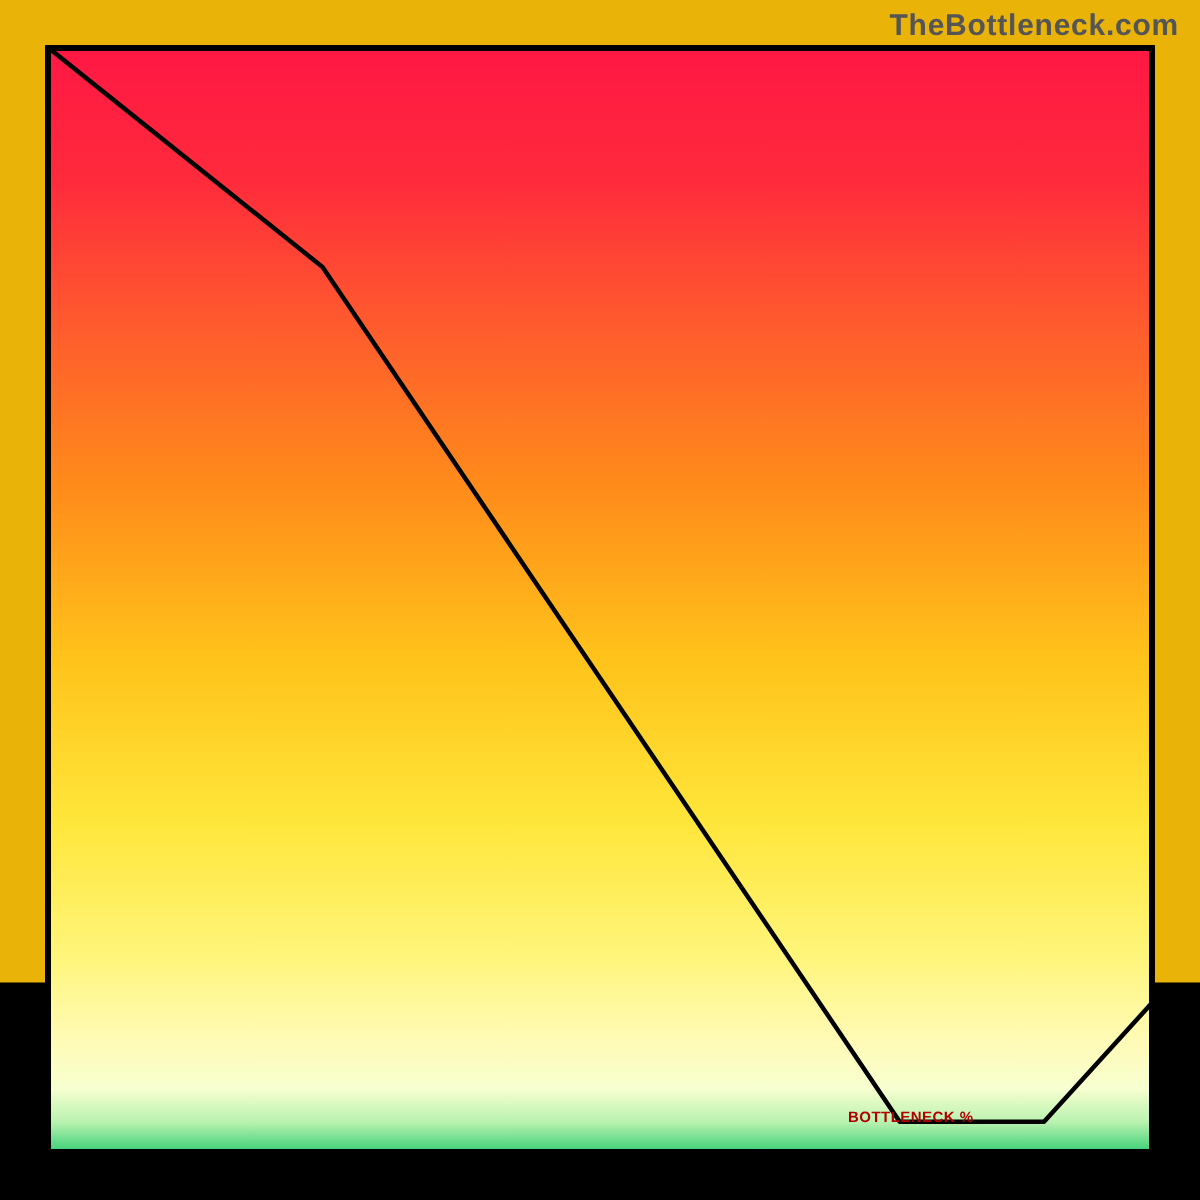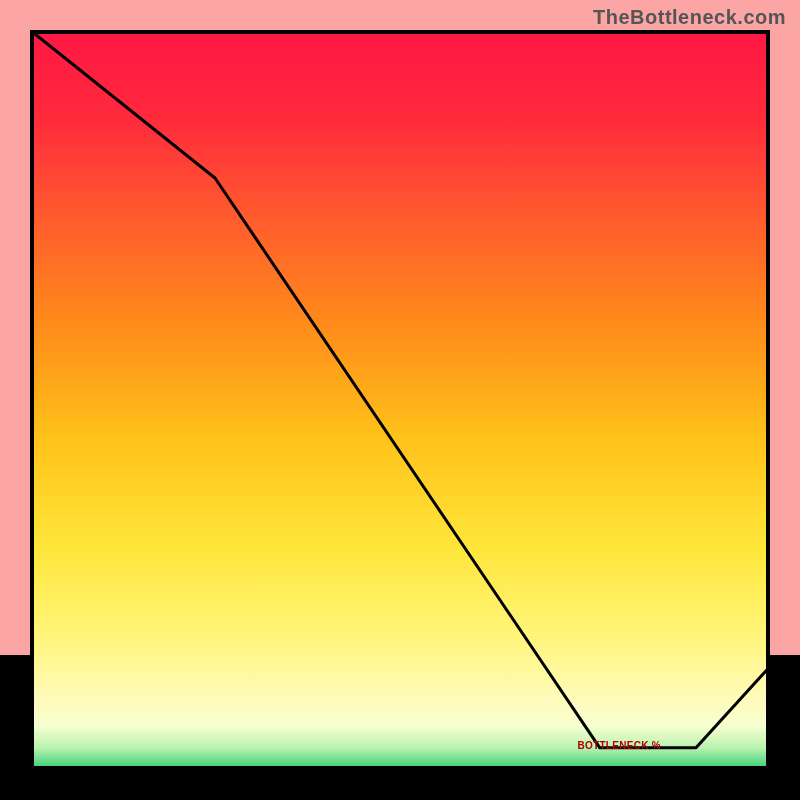--- a/index.html
+++ b/index.html
@@ -8,21 +8,21 @@
     width: 800px;
     height: 800px;
     background: #000;
     font-family: Arial, Helvetica, sans-serif;
     overflow: hidden;
   }
   .outer {
     position: relative;
     width: 800px;
     height: 655px;
-    background: #fca5a5;
+    background: #eab308;
   }
   .watermark {
     position: absolute;
     top: 6px;
     right: 14px;
     color: #555;
     font-size: 20px;
     font-weight: bold;
     letter-spacing: 0.5px;
     user-select: none;
@@ -61,21 +61,20 @@
     pointer-events: none;
   }
   .annotation {
     position: absolute;
     color: #b00000;
     font-size: 10px;
     font-weight: bold;
     letter-spacing: 0.3px;
     white-space: nowrap;
     transform: translate(-50%, 0);
-    margin-left: 12px;
   }
 </style>
 </head>
 <body>
 
 <div class="outer">
 
   <div class="watermark">TheBottleneck.com</div>
 
   <div class="plot-frame">

